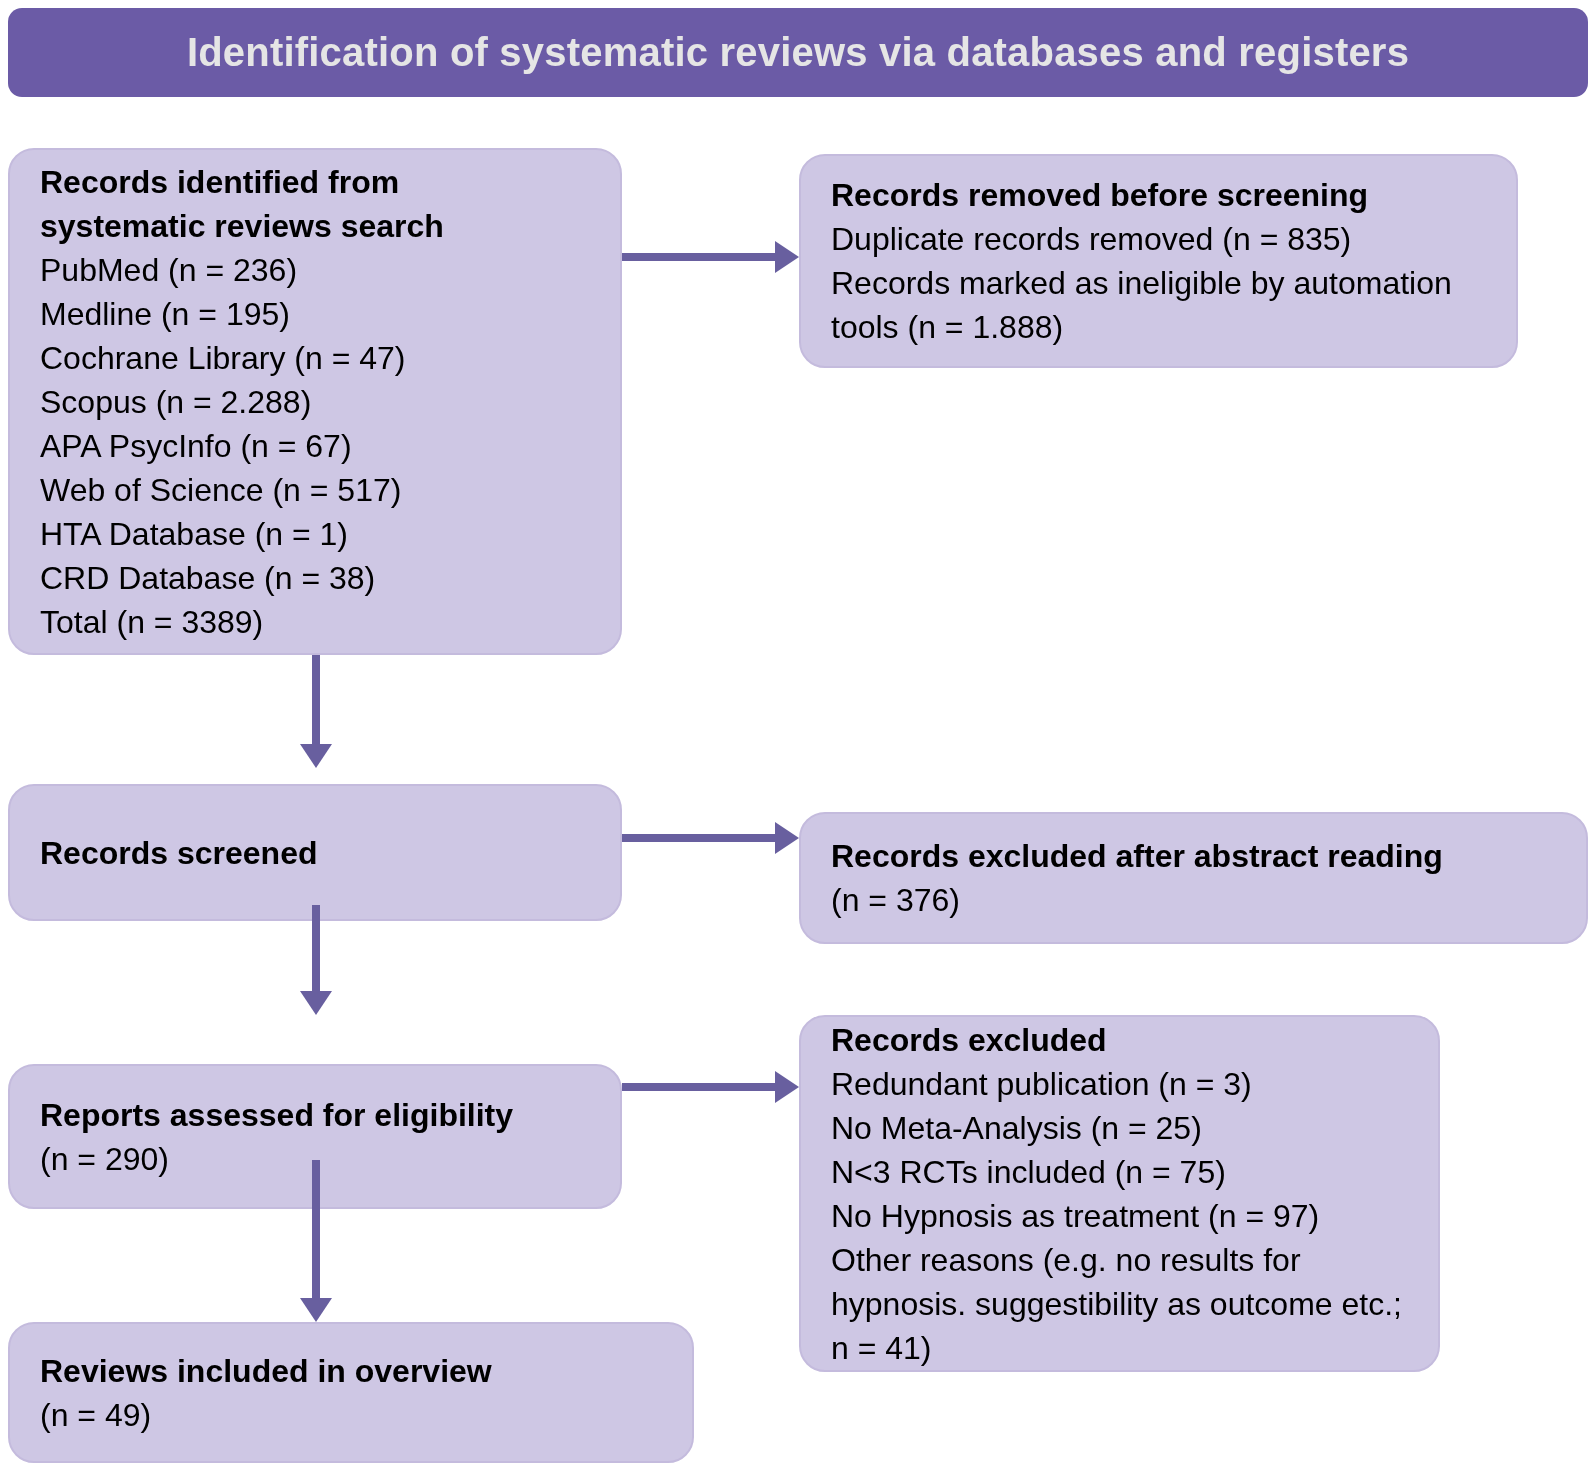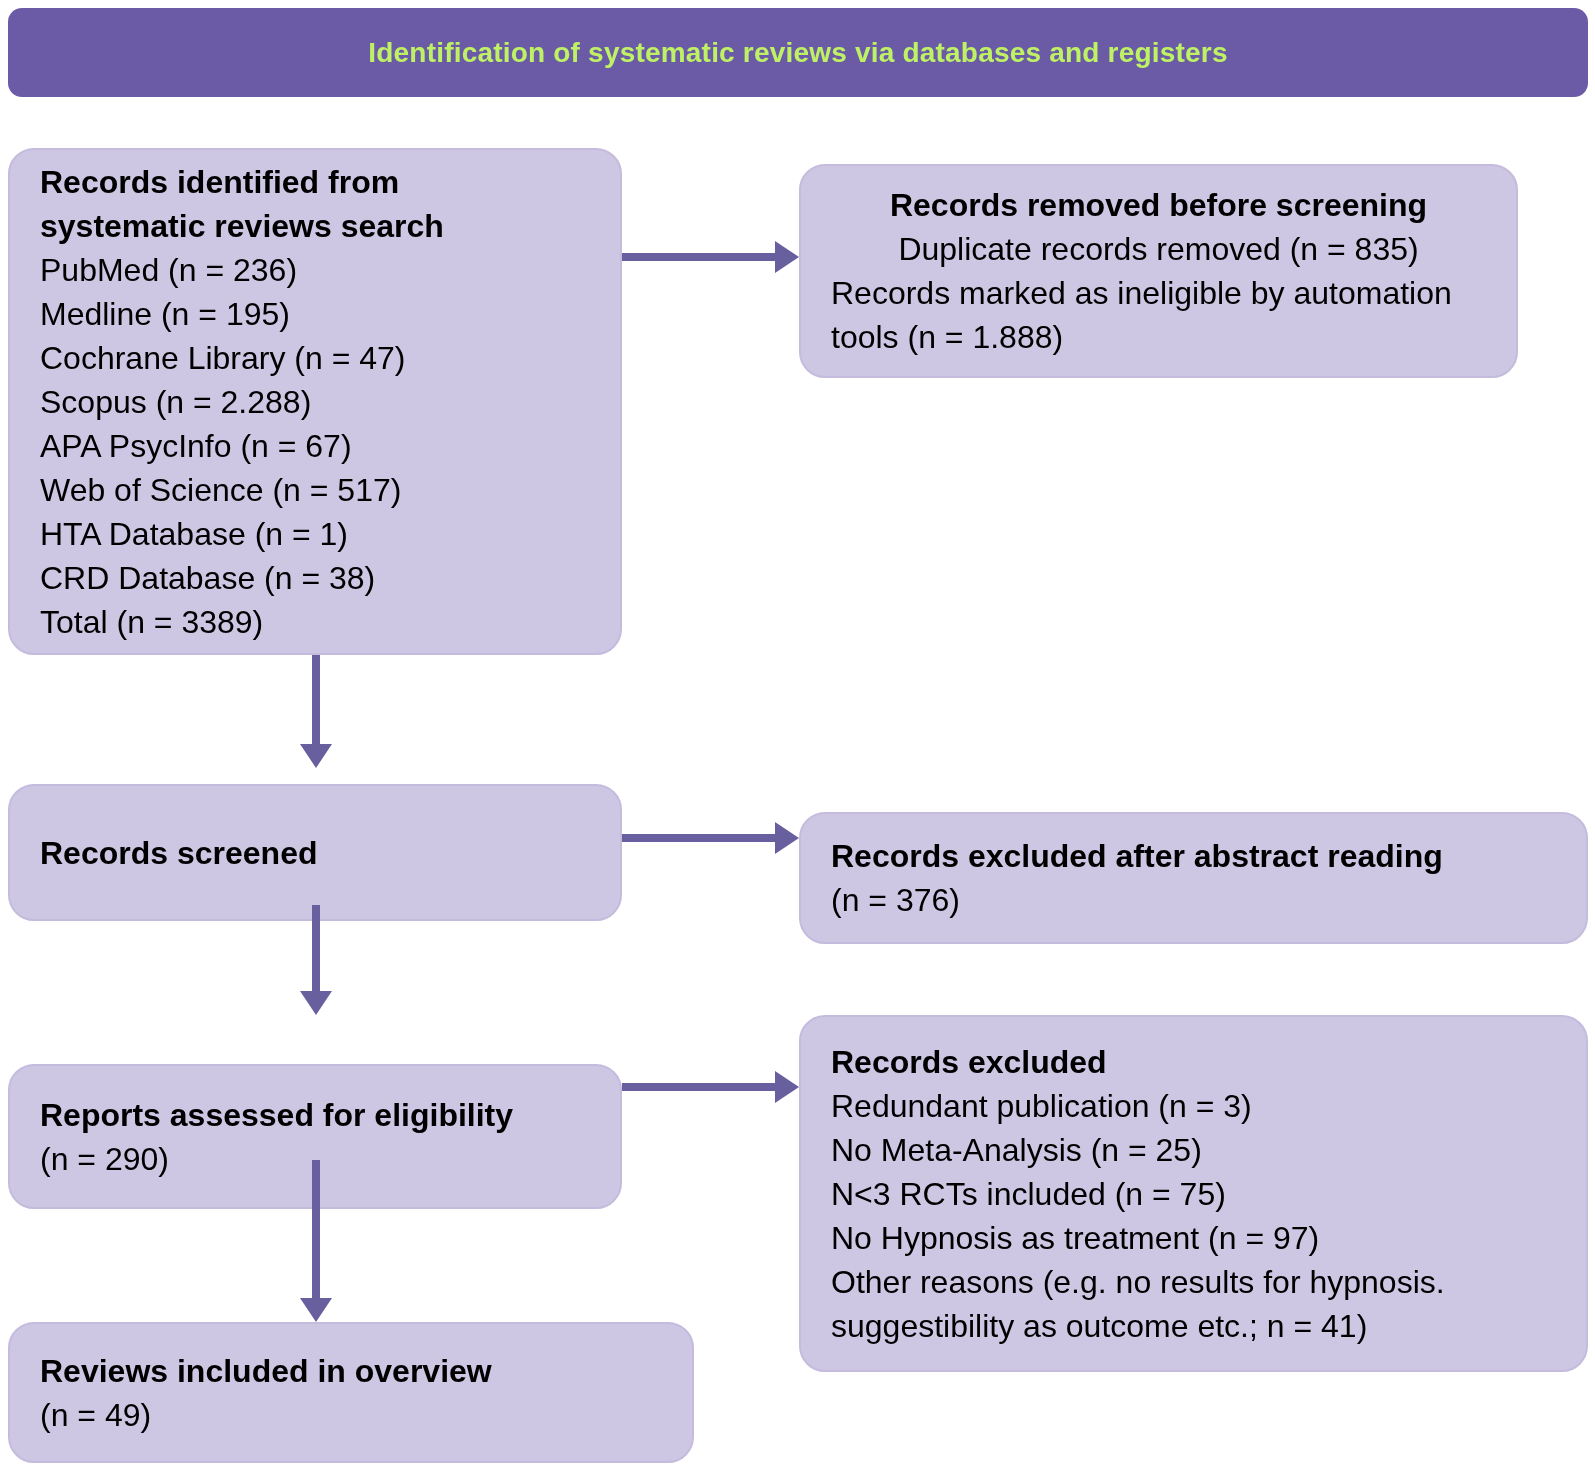--- a/index.html
+++ b/index.html
@@ -13,22 +13,22 @@
   .stage { position: absolute; inset: 0; }
 
   .banner {
     position: absolute;
     left: 8px; top: 8px; width: 1580px; height: 89px;
     background: #6b5ba6;
     border-radius: 14px;
     display: flex; align-items: center; justify-content: center;
   }
   .banner-title {
-    color: #bef264;
-    font-size: 28px;
+    color: #e5e5e5;
+    font-size: 40px;
     font-weight: bold;
     letter-spacing: 0.2px;
   }
 
   .box {
     position: absolute;
     background: #cec7e4;
     border: 2px solid #c4bbdd;
     border-radius: 26px;
     display: flex;
@@ -36,25 +36,25 @@
     justify-content: center;
     padding: 10px 30px;
     font-size: 32px;
     line-height: 44px;
   }
   .box-title { font-weight: bold; }
   .box-line  { font-weight: normal; }
 
   
   #box-identification { left: 8px;   top: 148px;  width: 614px; height: 507px; }
-  #box-removed        { left: 799px; top: 164px;  width: 719px; height: 214px; align-items: center; }
+  #box-removed        { left: 799px; top: 154px;  width: 719px; height: 214px; }
   #box-screened       { left: 8px;   top: 768px;  width: 614px; height: 137px; margin-top: 16px; }
   #box-excl-abstract  { left: 799px; top: 812px;  width: 789px; height: 132px; }
   #box-assessed       { left: 8px;   top: 1064px; width: 614px; height: 145px; }
-  #box-excl-full      { left: 799px; top: 1015px; width: 789px; height: 357px; }
+  #box-excl-full      { left: 799px; top: 1015px; width: 641px; height: 357px; }
   #box-included       { left: 8px;   top: 1322px; width: 686px; height: 141px; }
 
   
   .shaft { position: absolute; background: #685f9f; }
   .shaft-v { width: 8px; }
   .shaft-h { height: 8px; }
   .head-down {
     position: absolute; width: 0; height: 0;
     border-left: 16px solid transparent;
     border-right: 16px solid transparent;

